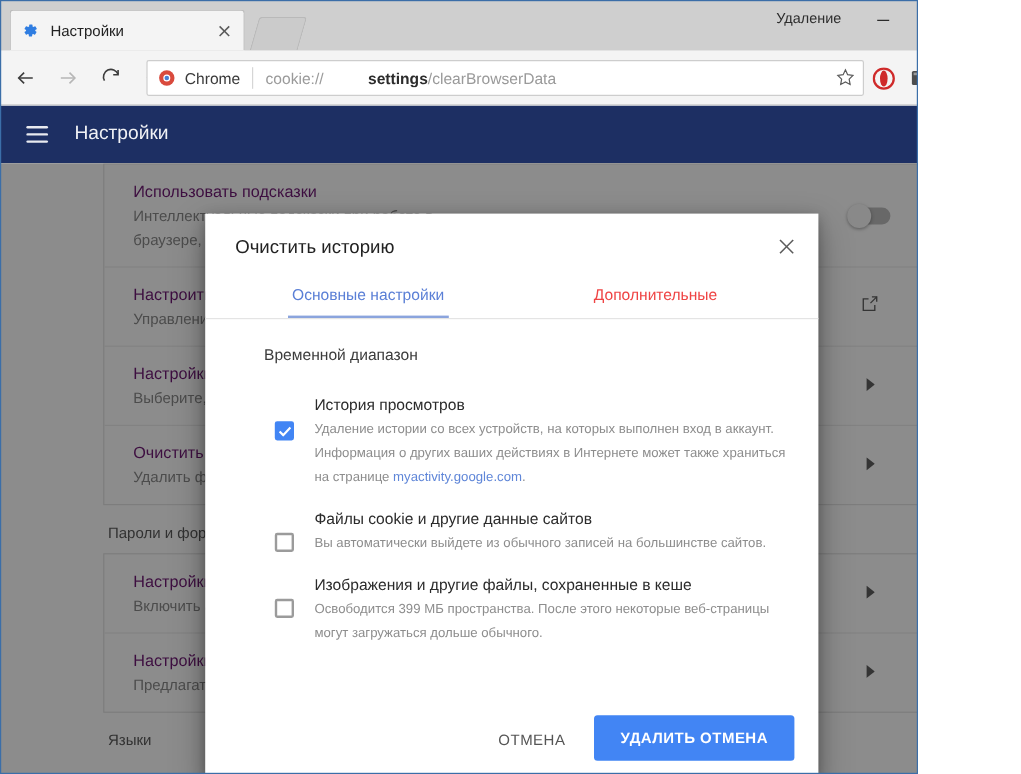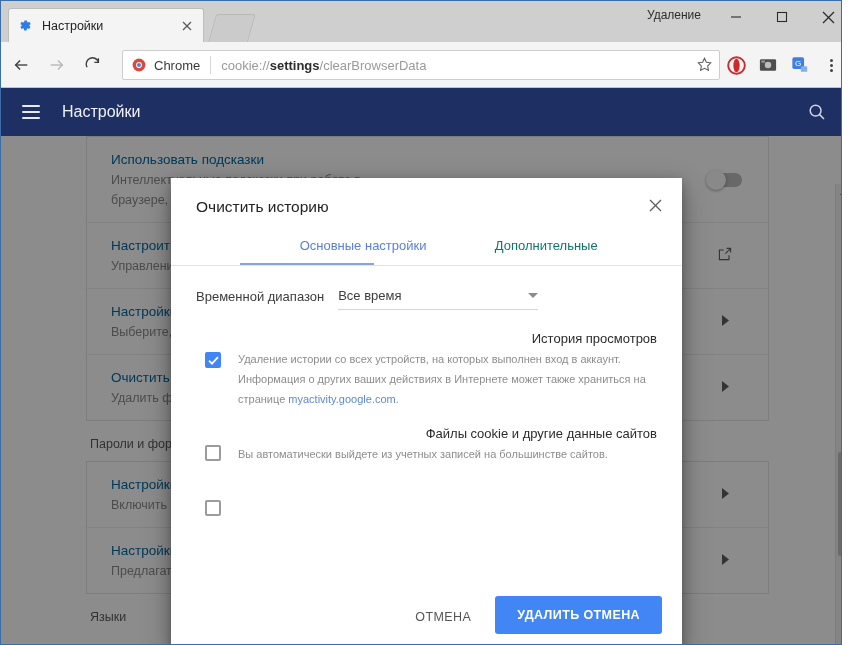--- a/index.html
+++ b/index.html
@@ -4,21 +4,21 @@
 <style>
   * { box-sizing: border-box; margin: 0; padding: 0; }
   html, body {
     width: 851px; height: 645px;
     overflow: hidden;
     font-family: "Liberation Sans", sans-serif;
     background: #ffffff;
   }
   #root {
     position: relative;
-    width: 842px; height: 645px;
+    width: 765px; height: 645px;
     background: #c8c8c8;
     overflow: hidden;
     padding-left: 28px;
   }
 
   
   .tabstrip {
     position: absolute; left: 0; top: 0;
     width: 851px; height: 42px;
     background: #cfcfcf;
@@ -107,21 +107,21 @@
   }
   .omni-sep {
     width: 1px; height: 18px; background: #d6d6d6;
     margin: 0 10px; flex: 0 0 1px;
   }
   .omni-url {
     font-size: 13px; color: #9a9a9a;
     white-space: nowrap; overflow: hidden;
     flex: 1 1 auto;
   }
-  .omni-url b { color: #2c2c2c; font-weight: 700; }
+  .omni-url b { color: #2c2c2c; font-weight: 700; margin-left: 37px; }
   .star-btn {
     position: absolute; left: 696px; top: 14px;
     width: 18px; height: 18px;
     color: #5a5a5a;
   }
   .ext-btns {
     position: absolute; left: 722px; top: 8px;
     height: 30px; display: flex; align-items: center; gap: 4px;
   }
   .ext-btn {
@@ -180,21 +180,21 @@
   }
   .card.first { border-top: 1px solid #e3e3e3; }
   .row {
     display: flex; align-items: center;
     padding: 13px 22px 13px 24px;
     border-bottom: 1px solid #ededed;
     min-height: 56px;
   }
   .row:last-child { border-bottom: none; }
   .row-text { flex: 1 1 auto; padding-right: 14px; }
-  .row-title { font-size: 13.5px; color: #0369a1; line-height: 19px; }
+  .row-title { font-size: 13.5px; color: #701a75; line-height: 19px; }
   .row-sub { font-size: 12.5px; color: #8b8b8b; line-height: 18px; margin-top: 2px; }
   .row-ctl { flex: 0 0 auto; display: flex; align-items: center; justify-content: center; width: 42px; }
   .section-label {
     font-size: 12.5px; color: #5b5b5b;
     padding: 16px 0 10px 4px;
   }
   .toggle {
     width: 34px; height: 14px; border-radius: 7px;
     background: #bdbdbd; position: relative;
   }
@@ -252,28 +252,28 @@
     border-bottom: 1px solid #e4e4e4;
     padding: 0 16px;
   }
   .dlg-tab {
     flex: 1 1 50%;
     text-align: center;
     font-size: 13px;
     padding: 8px 0 12px;
     position: relative;
   }
-  .dlg-tab.active { color: #5a7fd6; text-align: right; }
-  .dlg-tab.inactive { color: #0f766e; }
+  .dlg-tab.active { color: #5a7fd6; }
+  .dlg-tab.inactive { color: #ef4444; }
   .dlg-tab.active::after {
     content: ""; position: absolute;
     left: 22%; right: 22%; bottom: 0; height: 2px;
     background: #8ba4dd;
   }
-  .dlg-body { padding: 0 25px; }
+  .dlg-body { padding: 0 25px; margin-left: 24px; }
   .range-row {
     display: flex; align-items: flex-end;
     padding: 22px 0 4px 0;
   }
   .range-label {
     font-size: 13px; color: #3c3c3c;
     padding-bottom: 6px; white-space: nowrap;
   }
   .range-select {
     margin-left: 14px;
@@ -305,21 +305,21 @@
   }
   .cb.checked {
     border-color: #4285f4;
     background: #4285f4;
     display: flex; align-items: center; justify-content: center;
   }
   .opt.first .cb { margin-top: 23px; }
   .opt.mid .cb { margin-top: 21px; }
   .opt.last .cb { margin-top: 21px; }
   .opt-text { flex: 1 1 auto; }
-  .opt-title { font-size: 13px; color: #2b2b2b; line-height: 20px; text-align: right; }
+  .opt-title { font-size: 13px; color: #2b2b2b; line-height: 20px; }
   .opt-desc { font-size: 11px; color: #8d8d8d; line-height: 20px; }
   .opt-desc a { color: #5f86d8; text-decoration: none; }
   .dlg-actions {
     position: absolute; right: 20px; bottom: 16px;
     display: flex; align-items: flex-end; gap: 8px;
   }
   .btn-text {
     font-size: 12.5px; color: #555;
     letter-spacing: .4px;
     padding: 10px 16px;
@@ -599,48 +599,48 @@
         </div>
 
         <div class="dlg-tabs">
           <div class="dlg-tab active">Основные настройки</div>
           <div class="dlg-tab inactive">Дополнительные</div>
         </div>
 
         <div class="dlg-body">
           <div class="range-row">
             <span class="range-label">Временной диапазон</span>
-            <span class="range-select">
-              <span class="range-value">Все время</span>
-              <span class="caret"></span>
-            </span>
           </div>
 
           <div class="opt first">
             <span class="cb checked">
               <svg width="11" height="9" viewBox="0 0 11 9" stroke="#ffffff" stroke-width="1.8" fill="none">
                   <polyline points="1,4.6 4,7.6 10,1.2"></polyline>
                 </svg>
             </span>
             <span class="opt-text">
               <div class="opt-title">История просмотров</div>
               <div class="opt-desc"><span>Удаление истории со всех устройств, на которых выполнен вход в аккаунт. Информация о других ваших действиях в Интернете может также храниться на странице </span><a href="#">myactivity.google.com</a><span>.</span></div>
             </span>
           </div>
 
           <div class="opt mid">
             <span class="cb"></span>
             <span class="opt-text">
               <div class="opt-title">Файлы cookie и другие данные сайтов</div>
-              <div class="opt-desc">Вы автоматически выйдете из учетных записей на большинстве сайтов.</div>
+              <div class="opt-desc">Вы автоматически выйдете из обычного записей на большинстве сайтов.</div>
             </span>
           </div>
 
           <div class="opt last">
             <span class="cb"></span>
+            <span class="opt-text">
+              <div class="opt-title">Изображения и другие файлы, сохраненные в кеше</div>
+              <div class="opt-desc">Освободится 399 МБ пространства. После этого некоторые веб-страницы могут загружаться дольше обычного.</div>
+            </span>
           </div>
         </div>
 
         <div class="dlg-actions">
           <button class="btn-text">ОТМЕНА</button>
           <button class="btn-primary">УДАЛИТЬ ОТМЕНА</button>
         </div>
       </div>
     </div>
   </div>

